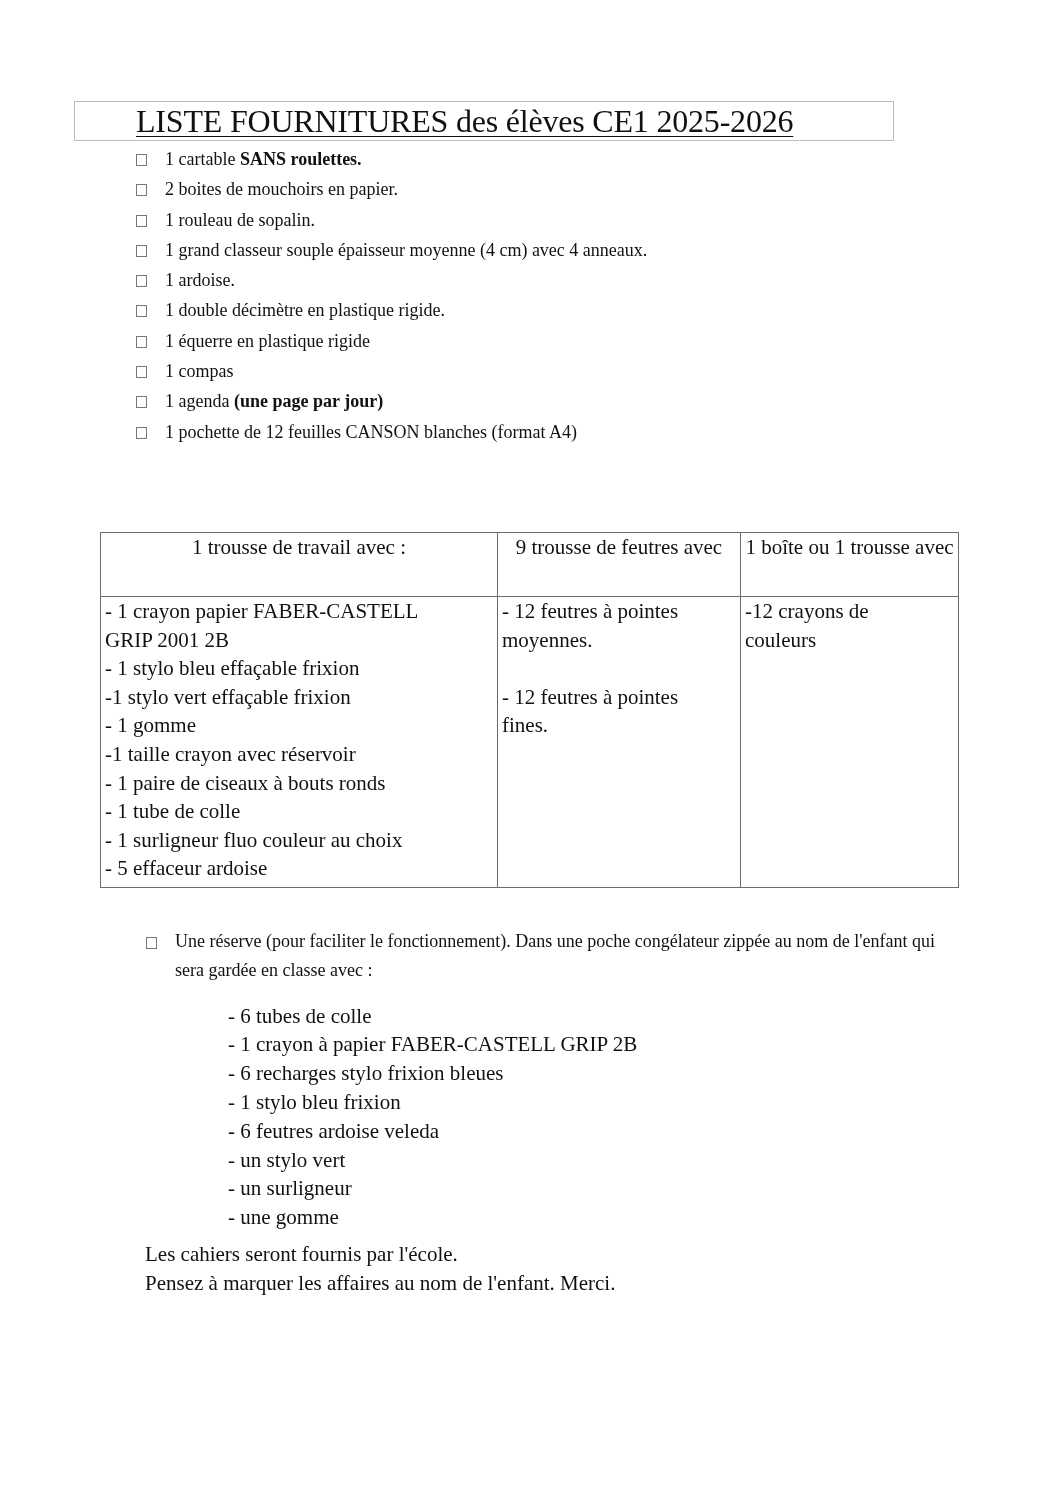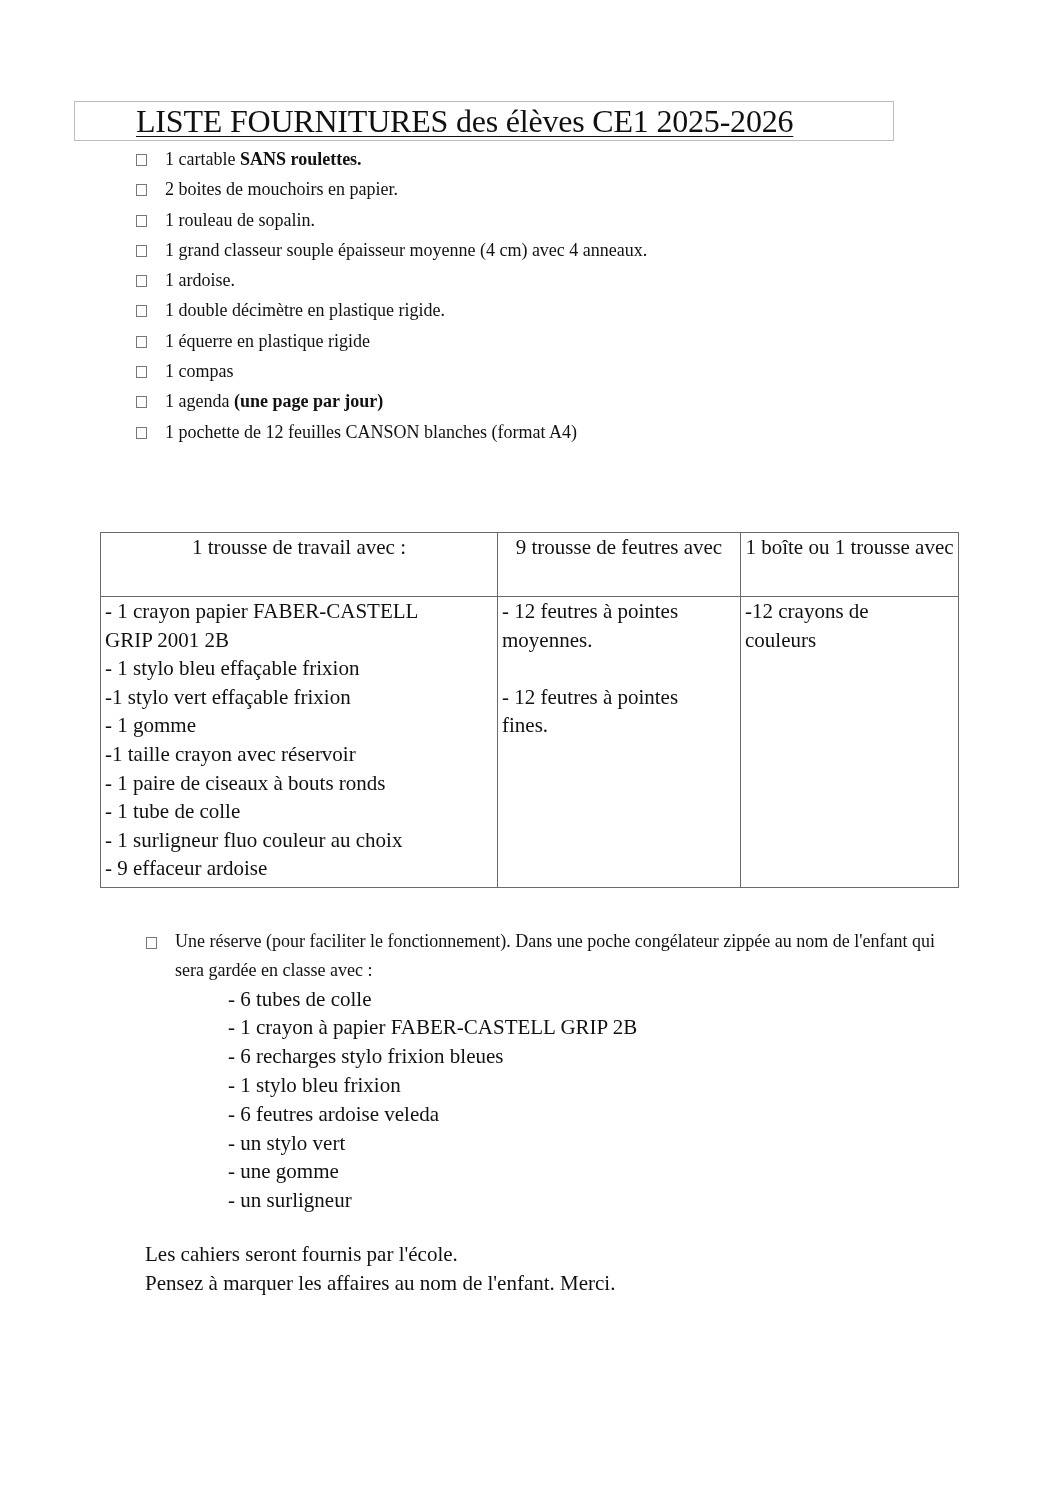--- a/index.html
+++ b/index.html
@@ -42,21 +42,21 @@
     th.c1 { width: 388px; }
     th.c2 { width: 234px; padding-left: 30px; }
     th.c3 { width: 209px; }
     td.cell-lines { padding-top: 4px; }
     td.cell-mid { padding-top: 33px; }
     .line { display: block; }
     .gap { display: block; height: 28.6px; }
 
     .reserve { position: absolute; left: 142px; top: 927px; width: 820px; font-size: 21px; line-height: 28.8px; }
     .reserve .check-item { line-height: 28.8px; }
-    .reserve-sub { margin-left: 86px; }
+    .reserve-sub { margin-left: 86px; margin-top: 17px; }
     .footer { position: absolute; left: 101px; top: 1240px; font-size: 21px; line-height: 29px; margin-left: 44px; }
   </style>
 </head>
 <body>
 
 <div class="title-box"></div>
 <div class="title">LISTE FOURNITURES des élèves  CE1  2025-2026</div>
 
 <div class="checklist">
   <div class="check-item">
@@ -112,21 +112,21 @@
     <td class="cell-lines">
       <span class="line">- 1 crayon papier FABER-CASTELL</span>
       <span class="line">GRIP 2001 2B</span>
       <span class="line">- 1 stylo bleu effaçable frixion</span>
       <span class="line">-1 stylo vert effaçable frixion</span>
       <span class="line">- 1 gomme</span>
       <span class="line">-1 taille crayon avec réservoir</span>
       <span class="line">- 1 paire de ciseaux à bouts ronds</span>
       <span class="line">- 1 tube de colle</span>
       <span class="line">- 1 surligneur fluo couleur au choix</span>
-      <span class="line">- 9 effaceur ardoise</span>
+      <span class="line">- 5 effaceur ardoise</span>
     </td>
     <td class="cell-mid">
       <span class="line">- 12 feutres à pointes</span>
       <span class="line">moyennes.</span>
       <span class="gap"></span>
       <span class="line">- 12 feutres à pointes</span>
       <span class="line">fines.</span>
     </td>
     <td class="cell-mid">
       <span class="line">-12 crayons de</span>
@@ -141,21 +141,21 @@
     <span class="box"></span>
     <span class="item-text">Une réserve (pour faciliter le fonctionnement). Dans une poche congélateur zippée au nom de l'enfant qui sera gardée en classe avec :</span>
   </div>
   <div class="reserve-sub">
     <span class="line">- 6 tubes de colle</span>
     <span class="line">- 1 crayon à papier FABER-CASTELL GRIP 2B</span>
     <span class="line">- 6  recharges stylo frixion bleues</span>
     <span class="line">- 1 stylo bleu frixion</span>
     <span class="line">- 6 feutres ardoise veleda</span>
     <span class="line">- un stylo vert</span>
+    <span class="line">- un surligneur</span>
     <span class="line">-  une gomme</span>
-    <span class="line">- un surligneur</span>
   </div>
 </div>
 
 <div class="footer">
   <span class="line">Les cahiers seront fournis par l'école.</span>
   <span class="line">Pensez à marquer les affaires au nom de l'enfant. Merci.</span>
 </div>
 
 </body></html>

